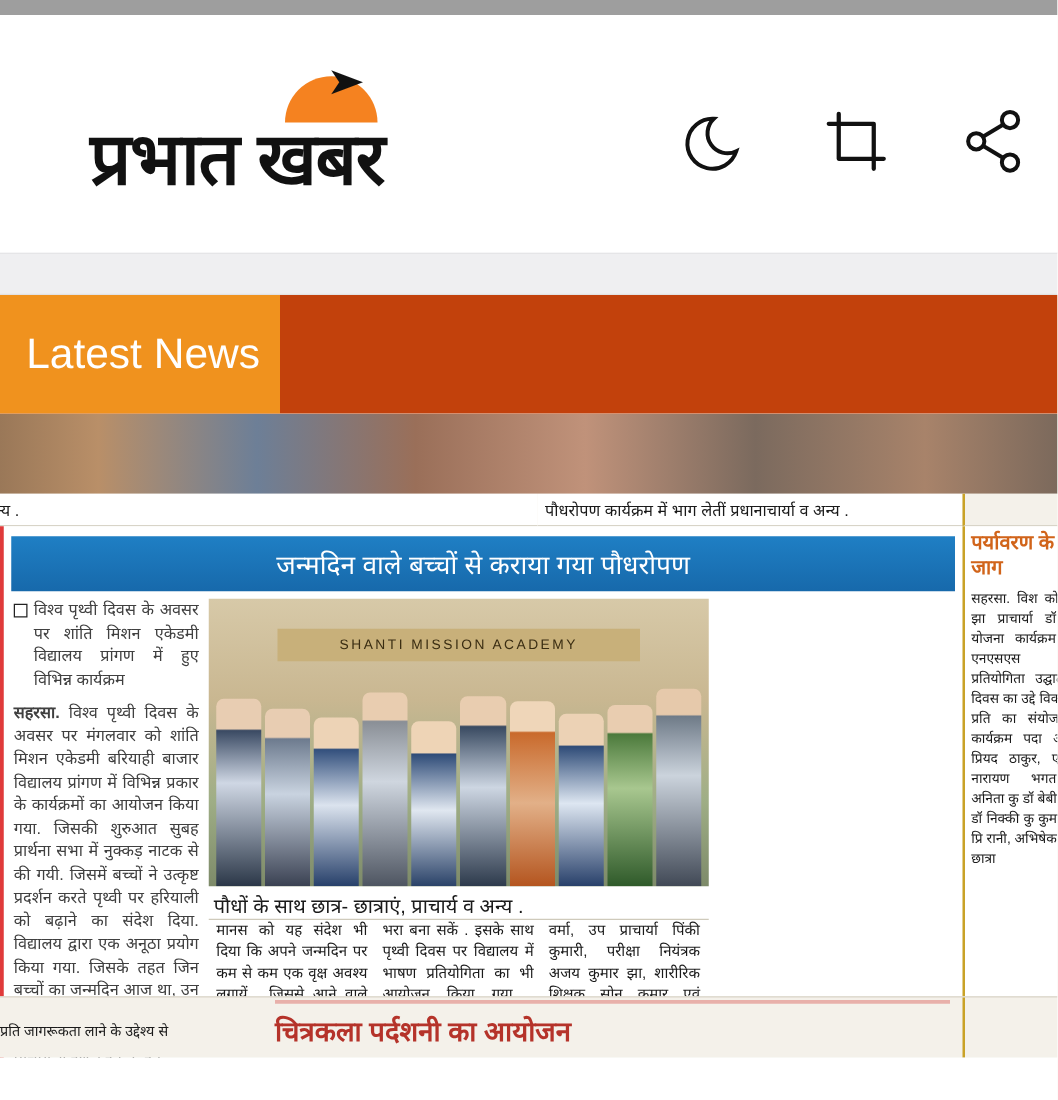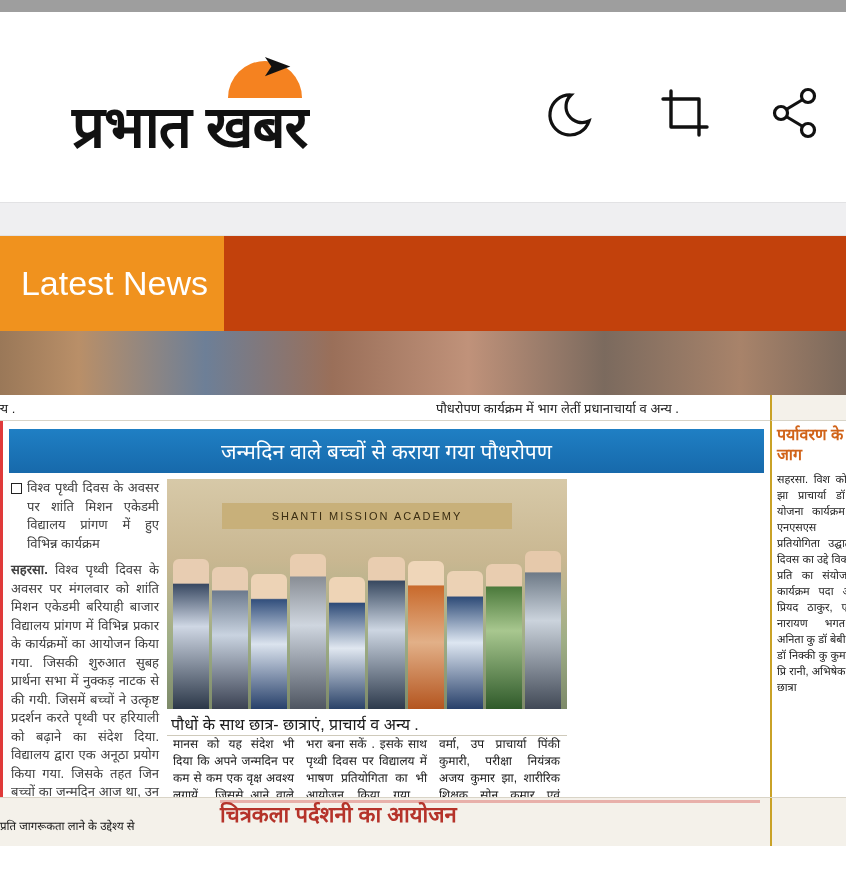--- a/index.html
+++ b/index.html
@@ -245,21 +245,21 @@
   .bottom-strip{
     position:absolute;left:0;bottom:0;width:906px;height:48px;
     background:#f4f1ea;
     border-top:1px solid #d9d4c7;
   }
   .bottom-left{
     position:absolute;left:30px;top:4px;width:200px;
     font-size:11.5px;line-height:16px;color:#1a1a1a;margin-top:16px;
   }
   .bottom-mid{
-    position:absolute;left:250px;top:0;width:330px;
+    position:absolute;left:250px;top:11px;width:330px;
     font-size:22px;font-weight:bold;color:#b5332a;
   }
   .bottom-rule{
     position:absolute;left:250px;top:2px;width:540px;height:3px;background:#e8b0aa;
   }
   .bottom-right{
     position:absolute;left:800px;top:0;width:106px;height:48px;border-left:2px solid #c9a227;
   }
 </style>
 </head>

